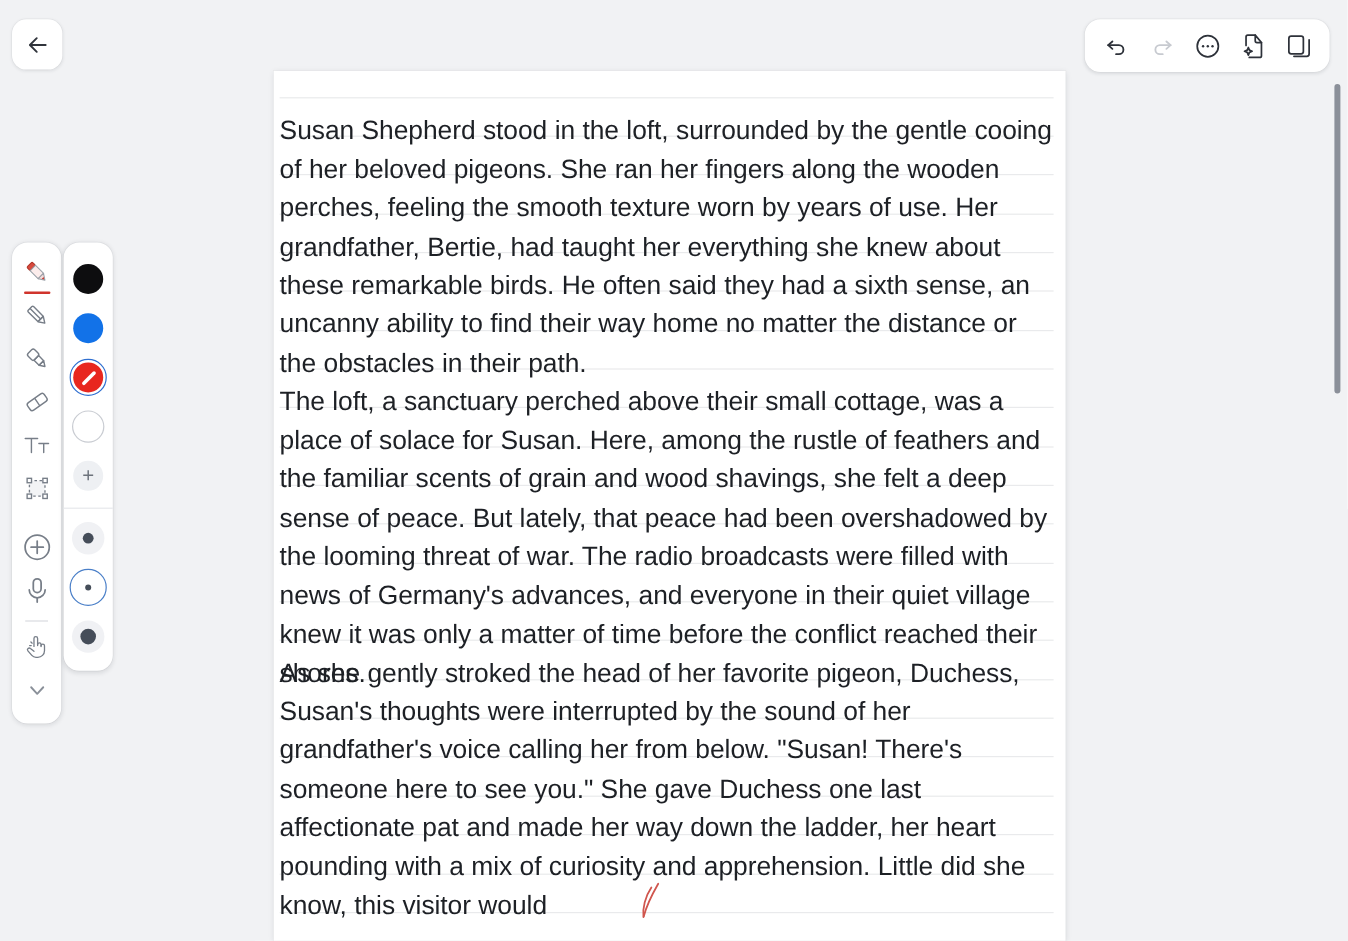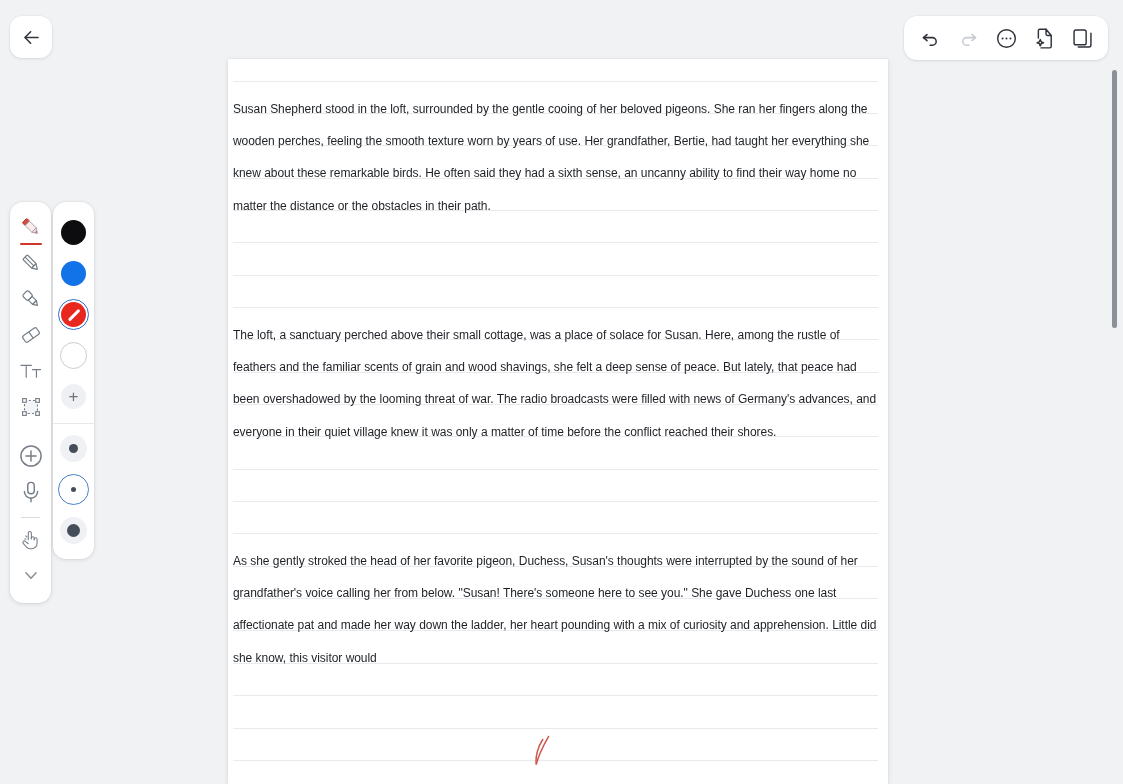--- a/index.html
+++ b/index.html
@@ -225,21 +225,21 @@
     left: 0;
     width: 645px;
     height: 1px;
     background: #e9eaec;
   }
   .para {
     position: absolute;
     left: 5px;
     width: 650px;
     color: #1d2025;
-    font-size: 12px;
+    font-size: 22px;
     line-height: 32.35px;
     letter-spacing: -0.05px;
     word-spacing: 0.1px;
   }
 
   .annotation {
     position: absolute;
     left: 296px;
     top: 675px;
     pointer-events: none;

